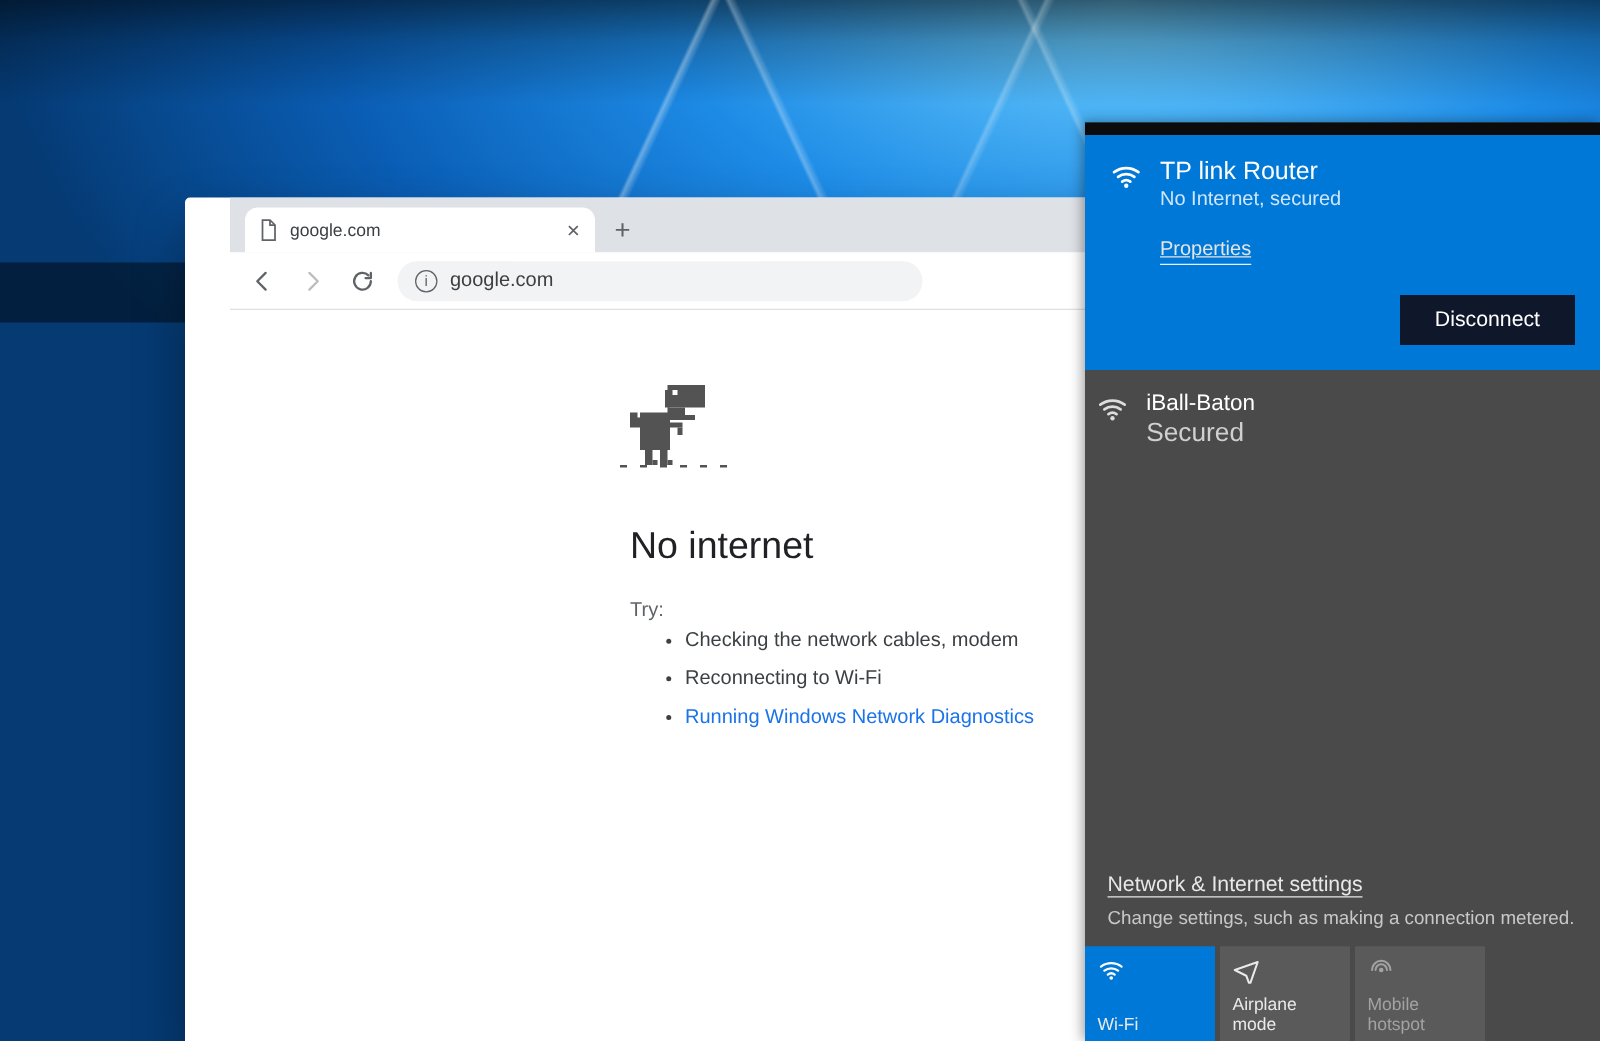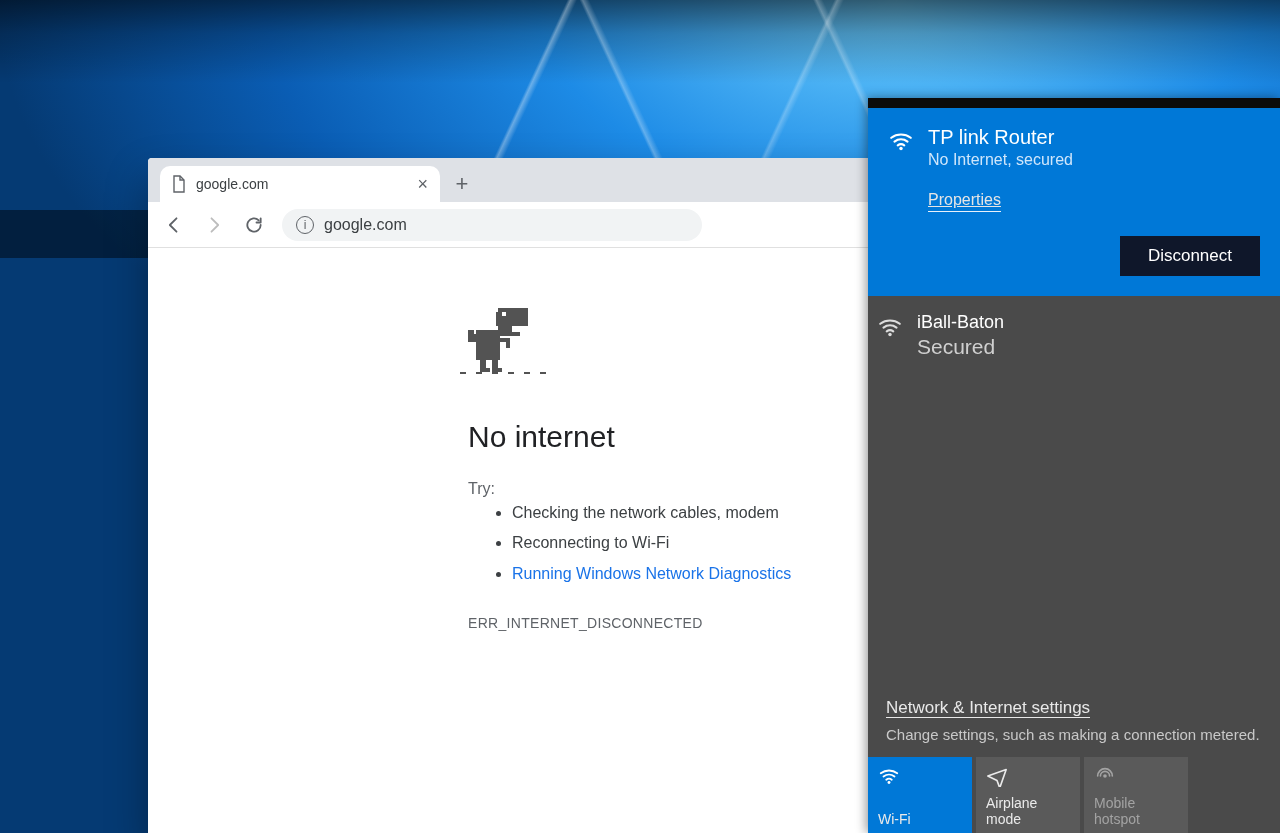--- a/index.html
+++ b/index.html
@@ -21,20 +21,21 @@
 
   
   .chrome-window {
     position: absolute;
     left: 148px; top: 158px;
     width: 1060px; height: 675px;
     background: #ffffff;
     box-shadow: 0 20px 40px rgba(0,0,0,0.35);
     border-radius: 4px 4px 0 0;
     overflow: hidden;
+    padding-left: 36px;
   }
   .tabstrip {
     height: 44px;
     background: #dee1e6;
     display: flex; align-items: flex-end;
     padding-left: 12px;
   }
   .tab {
     height: 36px; min-width: 280px;
     background: #ffffff;
@@ -196,21 +197,20 @@
       </div>
     </div>
 
     <h1 class="h1">No internet</h1>
     <div class="try-label">Try:</div>
     <ul class="try">
       <li>Checking the network cables, modem</li>
       <li>Reconnecting to Wi-Fi</li>
       <li class="link"><a href="#">Running Windows Network Diagnostics</a></li>
     </ul>
-    <div class="err">ERR_INTERNET_DISCONNECTED</div>
   </div>
 </div>
 
 <div class="flyout">
   <div class="flyout-top"></div>
 
   <div class="net-active">
     <div class="net-row">
       <span class="wifi-ic">
         <svg viewBox="0 0 24 24">

